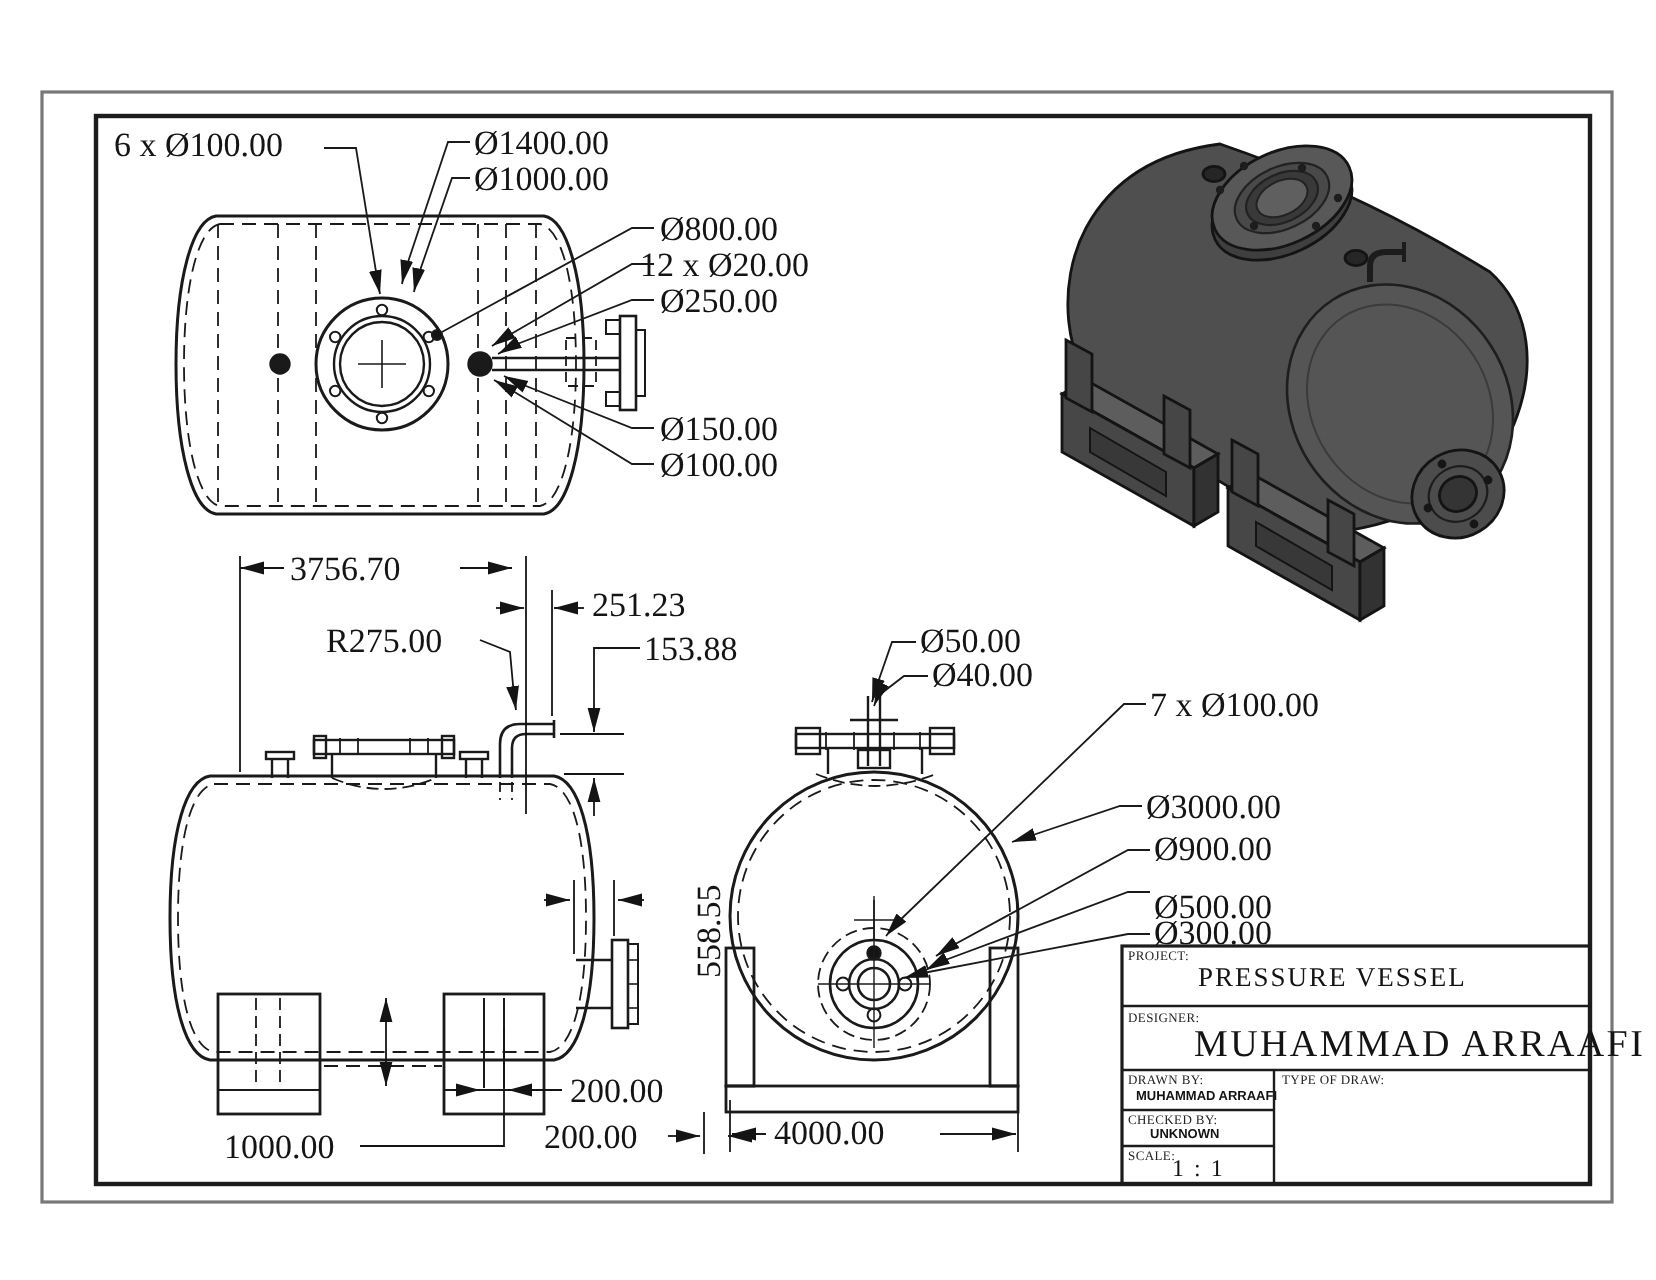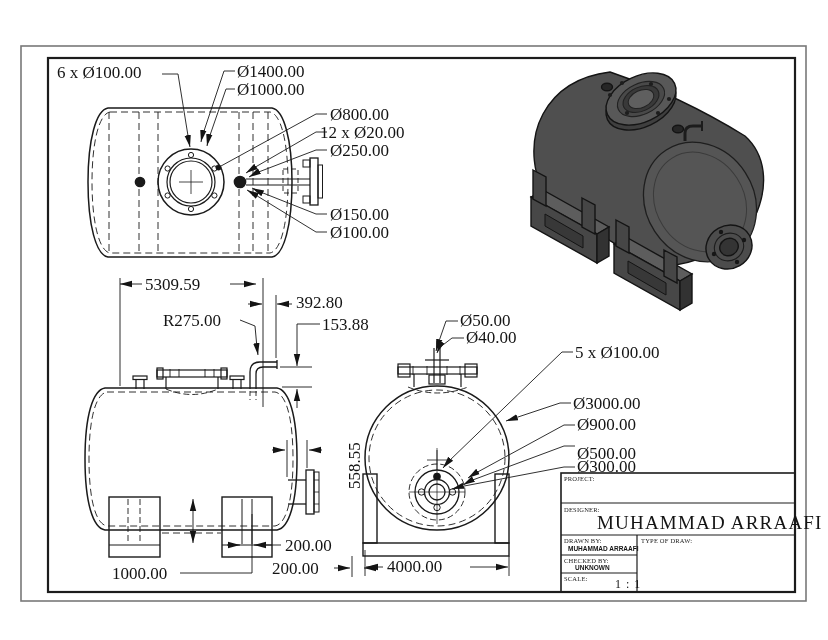--- a/index.html
+++ b/index.html
@@ -8,21 +8,21 @@
   #linework{position:absolute;left:0;top:0;}
   .dim{position:absolute;font-size:17px;line-height:1;white-space:nowrap;color:#141414;}
   .dim-rot{position:absolute;font-size:17px;line-height:1;white-space:nowrap;color:#141414;
            transform:rotate(-90deg);transform-origin:0 0;}
   .tb-label{position:absolute;font-size:6.5px;letter-spacing:.2px;color:#222;
             font-family:"Liberation Serif", serif;white-space:nowrap;}
   .tb-project{position:absolute;font-size:13.5px;letter-spacing:1px;white-space:nowrap;}
   .tb-designer{position:absolute;font-size:19px;letter-spacing:1.2px;white-space:nowrap;}
   .tb-small{position:absolute;font-size:6.5px;font-weight:600;
             font-family:"Liberation Sans", sans-serif;white-space:nowrap;}
-  .tb-scale{position:absolute;font-size:12px;letter-spacing:1px;white-space:nowrap;margin-left:29px;}
+  .tb-scale{position:absolute;font-size:12px;letter-spacing:1px;white-space:nowrap;}
 </style>
 </head>
 <body>
 
 <div id="sheet">
 
 <svg id="linework" width="828" height="640" viewBox="0 0 828 640">
   <defs>
     <marker id="ah" viewBox="0 -4.5 13 9" refX="12" refY="0" markerWidth="13" markerHeight="9" orient="auto" markerUnits="userSpaceOnUse">
       <path d="M 12 0 L 0 3.2 L 0 -3.2 Z" fill="#141414"></path>
@@ -333,39 +333,40 @@
 
 <div class="dim" style="left:57px;top:64px">6 x Ø100.00</div>
 <div class="dim" style="left:237px;top:63px">Ø1400.00</div>
 <div class="dim" style="left:237px;top:81px">Ø1000.00</div>
 <div class="dim" style="left:330px;top:106px">Ø800.00</div>
 <div class="dim" style="left:320px;top:124px">12 x Ø20.00</div>
 <div class="dim" style="left:330px;top:142px">Ø250.00</div>
 <div class="dim" style="left:330px;top:206px">Ø150.00</div>
 <div class="dim" style="left:330px;top:224px">Ø100.00</div>
 
-<div class="dim" style="left:145px;top:276px">5309.59</div>
-<div class="dim" style="left:296px;top:294px">392.80</div>
+<div class="dim" style="left:145px;top:276px">3756.70</div>
+<div class="dim" style="left:296px;top:294px">251.23</div>
 <div class="dim" style="left:163px;top:312px">R275.00</div>
 <div class="dim" style="left:322px;top:316px">153.88</div>
 <div class="dim-rot" style="left:346px;top:489px">558.55</div>
 <div class="dim" style="left:112px;top:565px">1000.00</div>
 <div class="dim" style="left:285px;top:537px">200.00</div>
 <div class="dim" style="left:272px;top:560px">200.00</div>
 
 <div class="dim" style="left:460px;top:312px">Ø50.00</div>
 <div class="dim" style="left:466px;top:329px">Ø40.00</div>
-<div class="dim" style="left:575px;top:344px">5 x Ø100.00</div>
+<div class="dim" style="left:575px;top:344px">7 x Ø100.00</div>
 <div class="dim" style="left:573px;top:395px">Ø3000.00</div>
 <div class="dim" style="left:577px;top:416px">Ø900.00</div>
 <div class="dim" style="left:577px;top:445px">Ø500.00</div>
 <div class="dim" style="left:577px;top:458px">Ø300.00</div>
 <div class="dim" style="left:387px;top:558px">4000.00</div>
 
 <div class="tb-label" style="left:564px;top:475px">PROJECT:</div>
+<div class="tb-project" style="left:599px;top:481px">PRESSURE VESSEL</div>
 <div class="tb-label" style="left:564px;top:506px">DESIGNER:</div>
 <div class="tb-designer" style="left:597px;top:512px">MUHAMMAD ARRAAFI</div>
 <div class="tb-label" style="left:564px;top:537px">DRAWN BY:</div>
 <div class="tb-small" style="left:568px;top:545px">MUHAMMAD ARRAAFI</div>
 <div class="tb-label" style="left:641px;top:537px">TYPE OF DRAW:</div>
 <div class="tb-label" style="left:564px;top:557px">CHECKED BY:</div>
 <div class="tb-small" style="left:575px;top:564px">UNKNOWN</div>
 <div class="tb-label" style="left:564px;top:575px">SCALE:</div>
 <div class="tb-scale" style="left:586px;top:577px">1 : 1</div>
 

